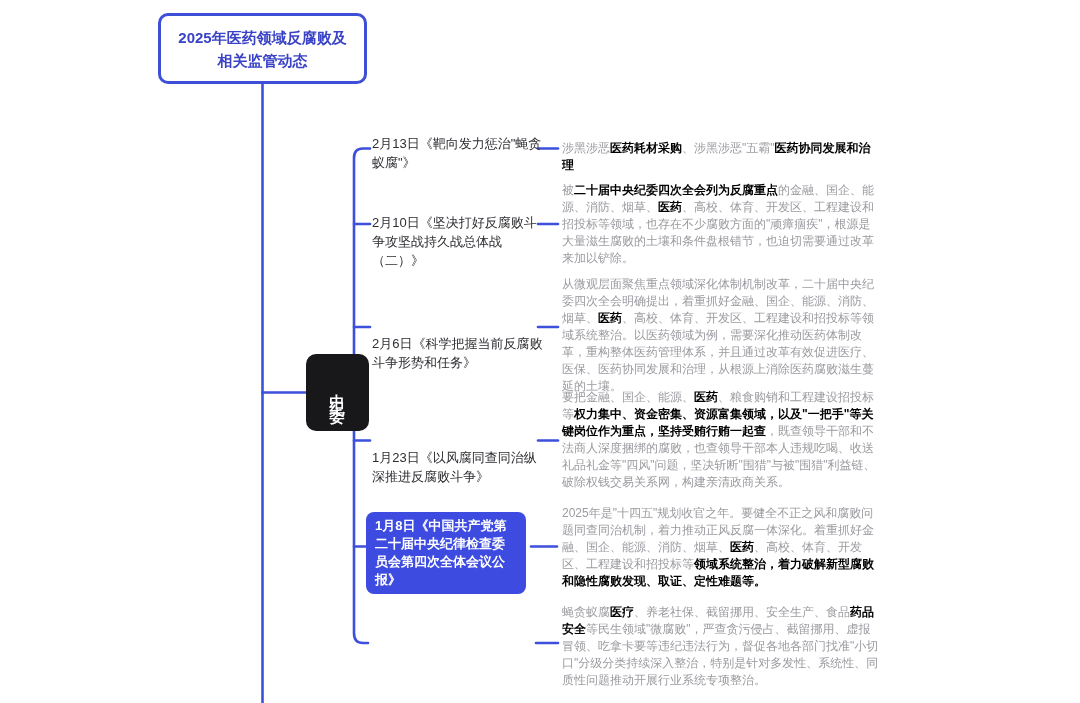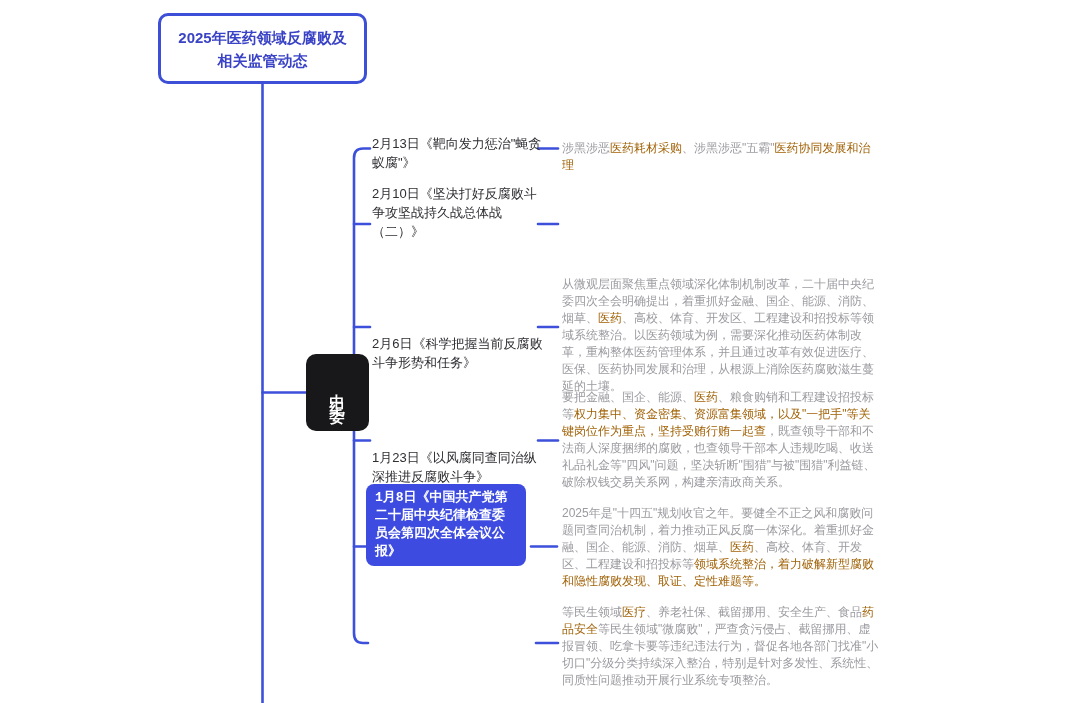--- a/index.html
+++ b/index.html
@@ -71,22 +71,22 @@
   }
   .para {
     position: absolute;
     left: 562px;
     width: 320px;
     font-size: 12px;
     line-height: 17px;
     color: #9a9aa0;
   }
   .para .b {
-    color: #a16207;
-    font-weight: normal;
+    color: #000000;
+    font-weight: bold;
   }
 </style>
 </head>
 <body>
 
 <div class="stage">
 
   <svg class="connectors" viewBox="0 0 1080 703" xmlns="http://www.w3.org/2000/svg" fill="none" stroke="#3c50db" stroke-width="2.6" stroke-linecap="round">
     <path d="M262.5 84 L262.5 703"></path>
     <path d="M262.5 392.5 L306 392.5"></path>
@@ -105,24 +105,25 @@
 
   <div class="root-node">
     <span>2025年医药领域反腐败及相关监管动态</span>
   </div>
 
   <div class="branch-node">
     <span class="vtext">中纪委</span>
   </div>
 
   <div class="item" style="left:372px; top:134px;">2月13日《靶向发力惩治"蝇贪蚁腐"》</div>
-  <div class="item" style="left:372px; top:184px;">2月10日《坚决打好反腐败斗争攻坚战持久战总体战（二）》</div>
+  <div class="item" style="left:372px; top:213px;">2月10日《坚决打好反腐败斗争攻坚战持久战总体战（二）》</div>
   <div class="item" style="left:372px; top:310px;margin-top:24px;">2月6日《科学把握当前反腐败斗争形势和任务》</div>
   <div class="item" style="left:372px; top:448px;">1月23日《以风腐同查同治纵深推进反腐败斗争》</div>
-  <div class="item item--highlight" style="left:366px; top:484px;font-family:Liberation Mono, monospace;">1月8日《中国共产党第二十届中央纪律检查委员会第四次全体会议公报》</div>
+  <div class="item item--highlight" style="left:366px; top:512px;">1月8日《中国共产党第二十届中央纪律检查委员会第四次全体会议公报》</div>
 
   <div class="para" style="top:140px;"><span>涉黑涉恶</span><span class="b">医药耗材采购</span><span>、涉黑涉恶"五霸"</span><span class="b">医药协同发展和治理</span></div>
+  <div class="para" style="top:182px;"><span>被</span><span class="b">二十届中央纪委四次全会列为反腐重点</span><span>的金融、国企、能源、消防、烟草、</span><span class="b">医药</span><span>、高校、体育、开发区、工程建设和招投标等领域，也存在不少腐败方面的"顽瘴痼疾"，根源是大量滋生腐败的土壤和条件盘根错节，也迫切需要通过改革来加以铲除。</span></div>
   <div class="para" style="top:389px;"><span>要把金融、国企、能源、</span><span class="b">医药</span><span>、粮食购销和工程建设招投标等</span><span class="b">权力集中、资金密集、资源富集领域，以及"一把手"等关键岗位作为重点，坚持受贿行贿一起查</span><span>，既查领导干部和不法商人深度捆绑的腐败，也查领导干部本人违规吃喝、收送礼品礼金等"四风"问题，坚决斩断"围猎"与被"围猎"利益链、破除权钱交易关系网，构建亲清政商关系。</span></div>
   <div class="para" style="top:276px;"><span>从微观层面聚焦重点领域深化体制机制改革，二十届中央纪委四次全会明确提出，着重抓好金融、国企、能源、消防、烟草、</span><span class="b">医药</span><span>、高校、体育、开发区、工程建设和招投标等领域系统整治。以医药领域为例，需要深化推动医药体制改革，重构整体医药管理体系，并且通过改革有效促进医疗、医保、医药协同发展和治理，从根源上消除医药腐败滋生蔓延的土壤。</span></div>
   <div class="para" style="top:505px;"><span>2025年是"十四五"规划收官之年。要健全不正之风和腐败问题同查同治机制，着力推动正风反腐一体深化。着重抓好金融、国企、能源、消防、烟草、</span><span class="b">医药</span><span>、高校、体育、开发区、工程建设和招投标等</span><span class="b">领域系统整治，着力破解新型腐败和隐性腐败发现、取证、定性难题等。</span></div>
-  <div class="para" style="top:604px;"><span>等民生领域</span><span class="b">医疗</span><span>、养老社保、截留挪用、安全生产、食品</span><span class="b">药品安全</span><span>等民生领域"微腐败"，严查贪污侵占、截留挪用、虚报冒领、吃拿卡要等违纪违法行为，督促各地各部门找准"小切口"分级分类持续深入整治，特别是针对多发性、系统性、同质性问题推动开展行业系统专项整治。</span></div>
+  <div class="para" style="top:604px;"><span>蝇贪蚁腐</span><span class="b">医疗</span><span>、养老社保、截留挪用、安全生产、食品</span><span class="b">药品安全</span><span>等民生领域"微腐败"，严查贪污侵占、截留挪用、虚报冒领、吃拿卡要等违纪违法行为，督促各地各部门找准"小切口"分级分类持续深入整治，特别是针对多发性、系统性、同质性问题推动开展行业系统专项整治。</span></div>
 
 </div>
 
 </body></html>

